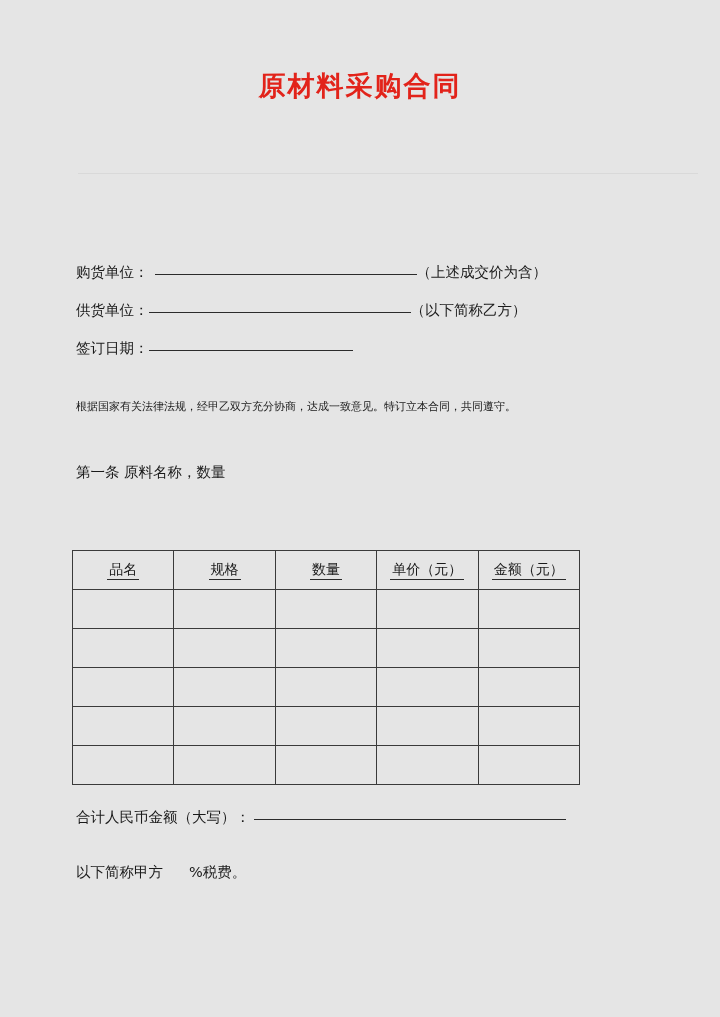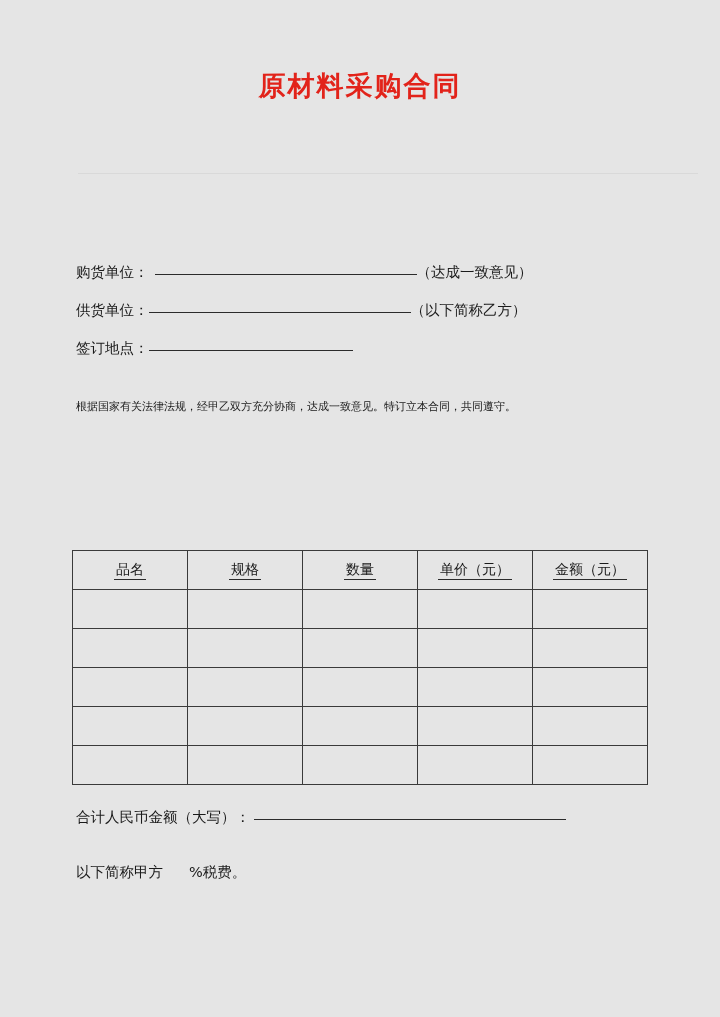--- a/index.html
+++ b/index.html
@@ -109,21 +109,21 @@
     font-size: 14.5px;
     line-height: 20px;
     white-space: nowrap;
   }
 
   
   .goods-table {
     position: absolute;
     left: 72px;
     top: 550px;
-    width: 576px;
+    width: 508px;
     border-collapse: collapse;
     table-layout: fixed;
   }
   .goods-table td,
   .goods-table th {
     border: 1.2px solid #3a3a3a;
     height: 38px;
     padding: 0;
     font-weight: normal;
     font-size: 14px;
@@ -160,33 +160,34 @@
 <body>
 
 <div class="page">
 
   <div class="doc-title" style="color: rgb(226, 35, 26);">原材料采购合同</div>
 
   <div class="top-rule" style="background: rgb(217, 217, 217);"></div>
 
 
   <div class="line row-buyer">
-    <span class="lbl">购货单位：</span><span class="rule" style="width:262px;margin-left:6px"></span><span>（达成一致意见）</span>
+    <span class="lbl">购货单位：</span><span class="rule" style="width:262px;margin-left:6px"></span><span>（上述成交价为含）</span>
   </div>
 
   <div class="line row-seller">
     <span class="lbl">供货单位：</span><span class="rule" style="width:262px"></span><span>（以下简称乙方）</span>
   </div>
 
   <div class="line row-place">
-    <span class="lbl">签订地点：</span><span class="rule" style="width:204px"></span>
+    <span class="lbl">签订日期：</span><span class="rule" style="width:204px"></span>
   </div>
 
   <div class="paragraph">根据国家有关法律法规，经甲乙双方充分协商，达成一致意见。特订立本合同，共同遵守。</div>
 
+  <div class="clause-1">第一条  原料名称，数量</div>
 
   <table class="goods-table">
     <thead>
       <tr>
         <th>
           <span class="hdr">品名</span>
         </th>
         <th>
           <span class="hdr">规格</span>
         </th>

